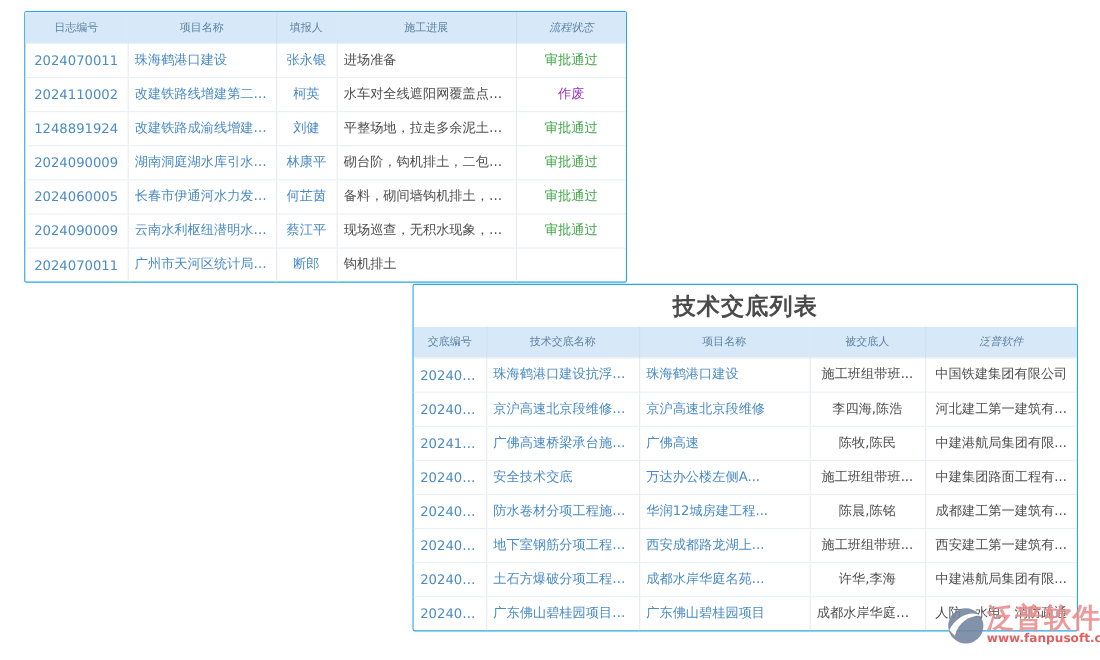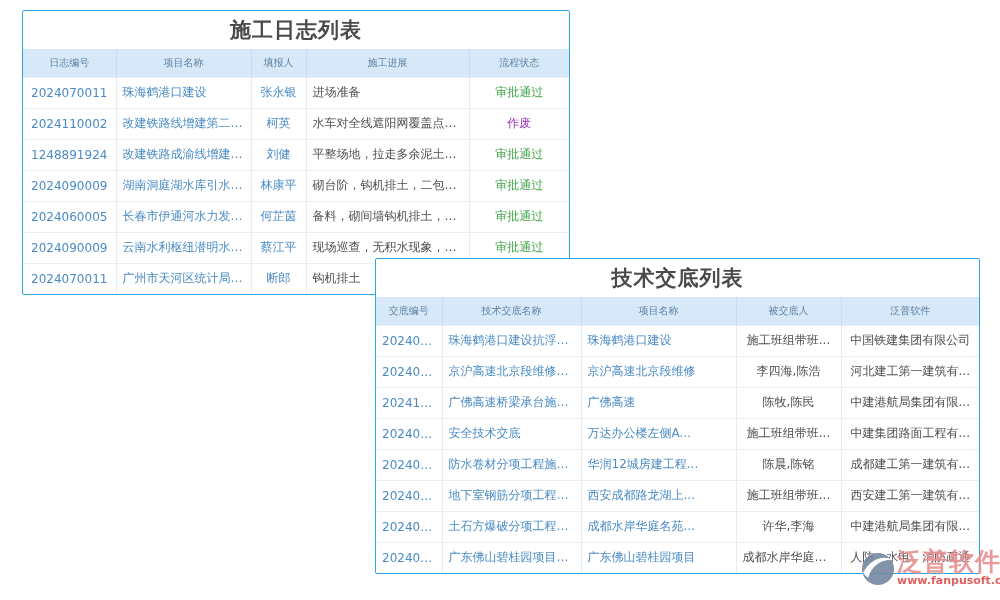--- a/index.html
+++ b/index.html
@@ -31,21 +31,21 @@
   .panel-disc table { width:603px; }
   thead th {
     background:var(--header-bg,#D7E9F8);
     color:var(--header-text,#5E82A4);
     font-weight:normal;
     font-size:10px;
     height:28px;
     border-right:1px solid #C8DEF0;
     white-space:nowrap; overflow:hidden;
   }
-  thead th:last-child { border-right:none; }
+  thead th:last-child { border-right:none;font-style:italic; }
   tbody td {
     height:31px;
     font-size:12px;
     color:var(--text,#4F4F4F);
     border-top:1px solid #EAEFF4;
     border-right:1px solid #E6ECF2;
     padding:0 6px;
     white-space:nowrap; overflow:hidden; text-overflow:ellipsis;
     text-align:center;
   }
@@ -67,21 +67,20 @@
   }
   .wm-url {
     font-size:11px; font-weight:bold; line-height:12px;
     color:var(--brand-url,#DD4F4F); white-space:nowrap;
   }
 </style>
 </head>
 <body>
 
 <div class="panel panel-log">
-  <div class="panel-title">施工日志列表</div>
   <table>
     <colgroup>
       <col style="width:93px">
         <col style="width:135px">
         <col style="width:55px">
         <col style="width:163px">
         <col style="width:100px">
     </colgroup>
     <thead>
       <tr>

